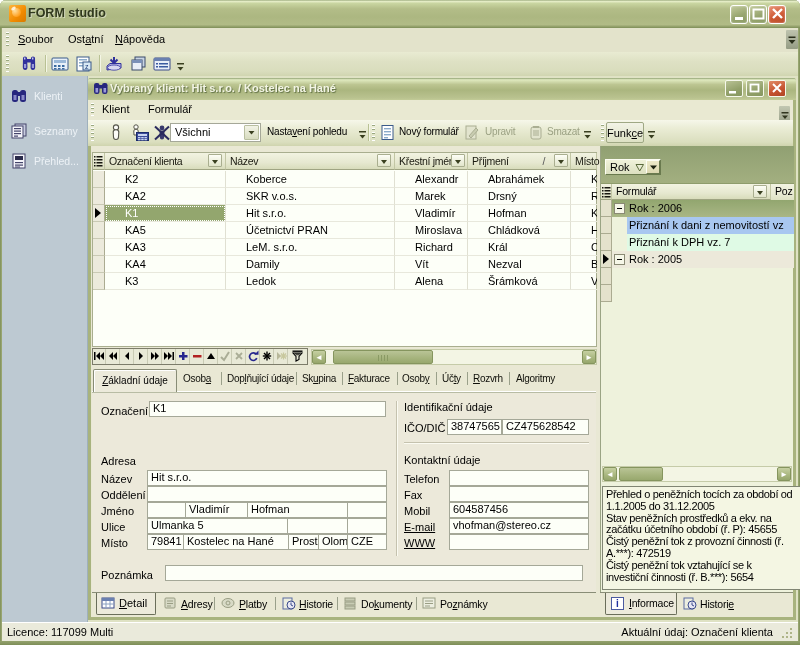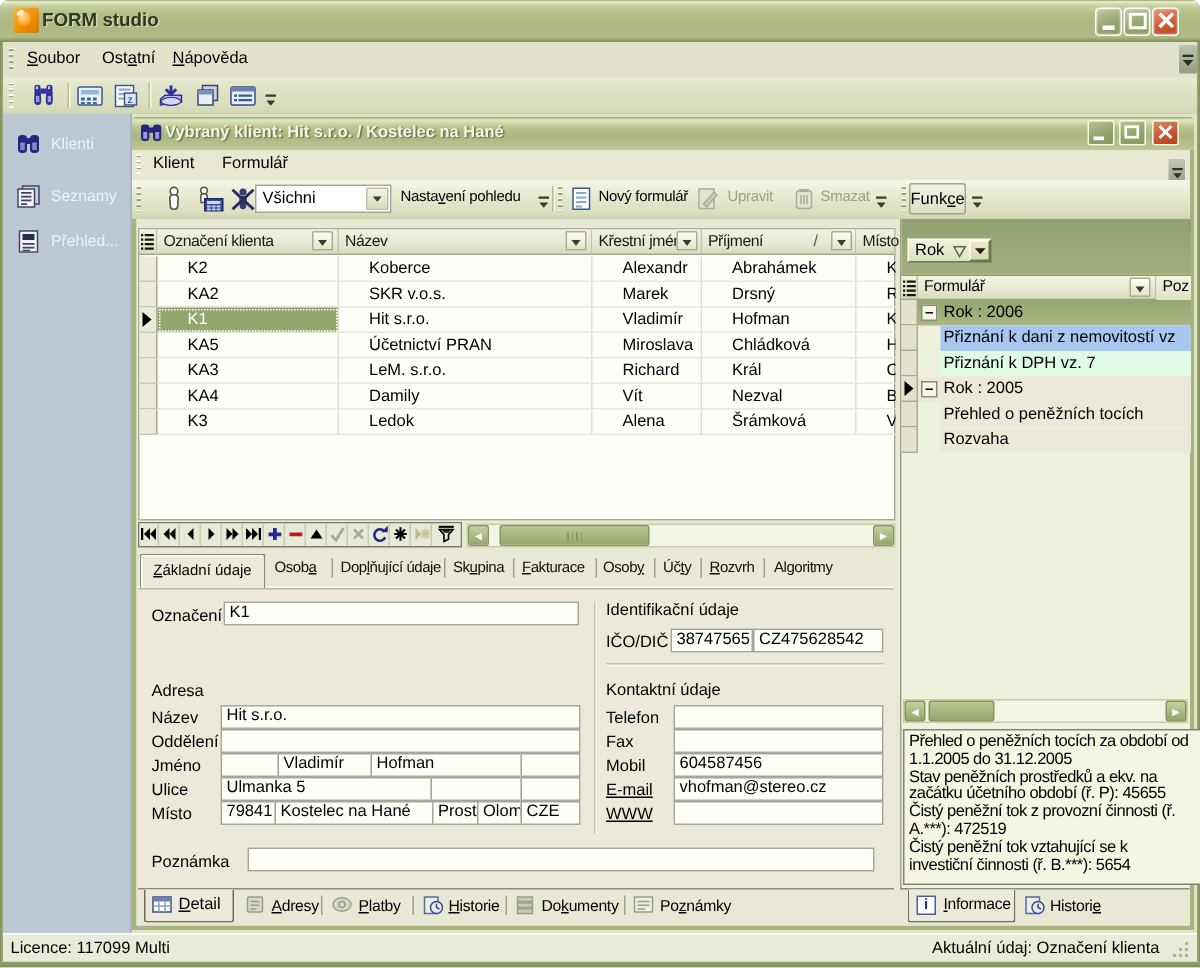--- a/index.html
+++ b/index.html
@@ -672,30 +672,20 @@
         </div>
   <div class="rrow" style="top:88px;">
           <span style="position:absolute;left:15px;right:0;top:0;bottom:0;background:#DFFAE5;">
             <span style="position:absolute;left:2px;">Přiznání k DPH vz. 7</span>
           </span>
         </div>
   <div class="rrow" style="top:105px;background:#ECE9DA;">
           <span class="minus"></span>
           <span style="position:absolute;left:17px;">Rok : 2005</span>
         </div>
-  <div class="rrow" style="top:122px;">
-          <span style="position:absolute;left:15px;right:0;top:0;bottom:0;background:#ECE9DA;">
-            <span style="position:absolute;left:2px;">Přehled o peněžních tocích</span>
-          </span>
-        </div>
-  <div class="rrow" style="top:139px;">
-          <span style="position:absolute;left:15px;right:0;top:0;bottom:0;background:#ECE9DA;">
-            <span style="position:absolute;left:2px;">Rozvaha</span>
-          </span>
-        </div>
   <div class="hscroll" style="left:1px;top:320px;width:190px;">
    <div class="sarr" style="left:0;">◄</div>
    <div class="sthumb" style="left:16px;width:44px;"></div>
    <div class="sarr" style="right:0;">►</div>
   </div>
   <div class="infopanel" style="white-space:nowrap;letter-spacing:-0.35px;">Přehled o peněžních tocích za období od<br>1.1.2005 do 31.12.2005<br>Stav peněžních prostředků a ekv. na<br>začátku účetního období (ř. P): 45655<br>Čistý peněžní tok z provozní činnosti (ř.<br>A.***): 472519<br>Čistý peněžní tok vztahující se k<br>investiční činnosti (ř. B.***): 5654</div>
  </div>
  <div class="rtabs" id="rtabs">
   <div class="btab-act" style="width:72px;">
           <span style="position:absolute;left:5px;top:4px;width:13px;height:13px;background:#fff;border:1px solid #4A5AA0;">

